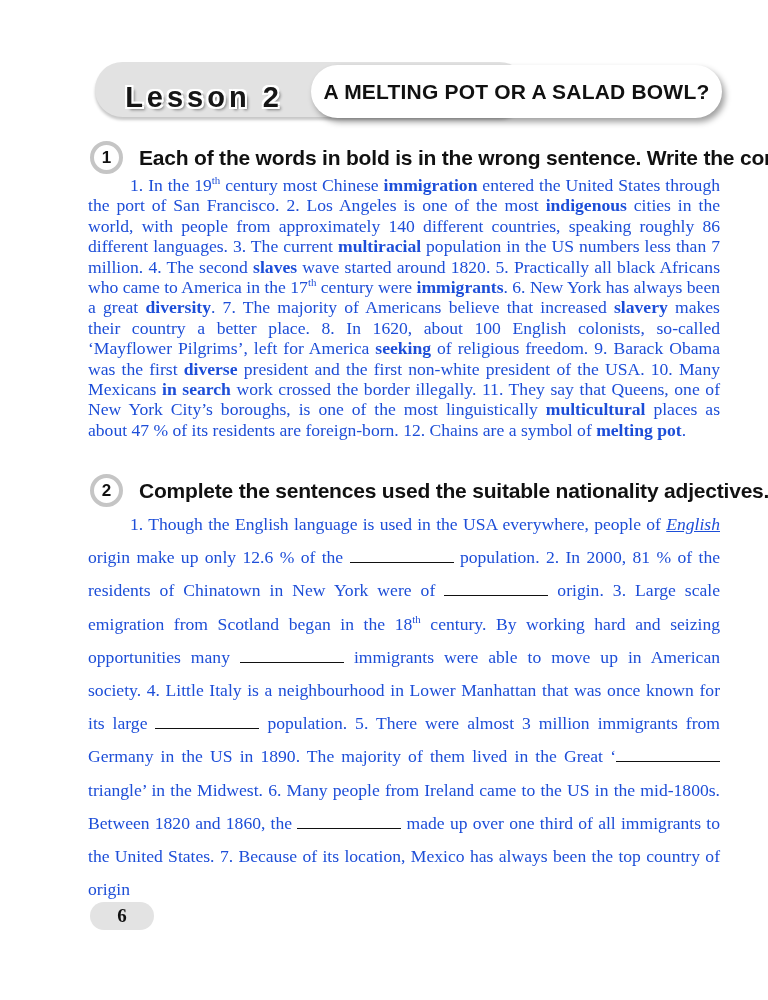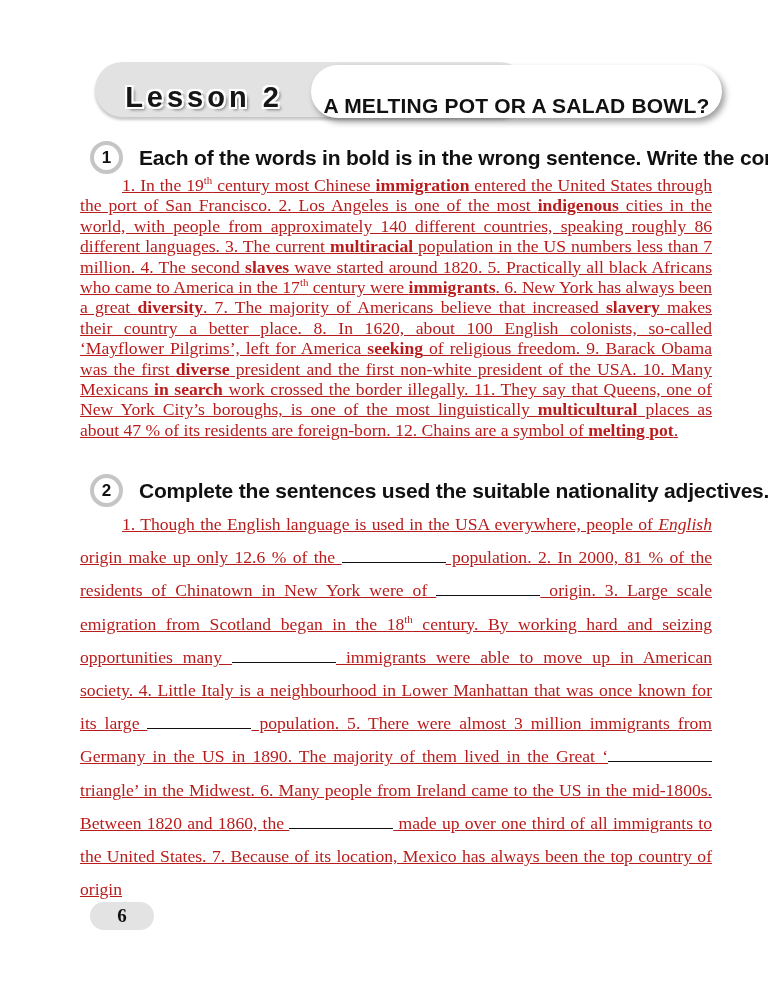--- a/index.html
+++ b/index.html
@@ -21,21 +21,21 @@
     font-family:"Liberation Sans", sans-serif; font-weight:bold;
     font-size:29px; letter-spacing:4px; color:#161616;
     text-shadow:-2px -2px 0 #fff, 2px -2px 0 #fff, -2px 2px 0 #fff, 2px 2px 0 #fff,
                 3px 3px 3px rgba(0,0,0,0.45);
     text-align:center;
   }
   .white-pill {
     position:absolute; left:216px; top:3px; width:411px; height:53px;
     background:#ffffff; border-radius:27px;
     box-shadow:3px 4px 6px rgba(0,0,0,0.38);
-    display:flex; align-items:flex-end; justify-content:center;
+    display:flex; align-items:center; justify-content:center;
     font-family:"Liberation Sans", sans-serif; font-weight:bold;
     font-size:21px; letter-spacing:0.2px; color:#111;
     white-space:nowrap;
   }
 
   
   .ex-head { position:absolute; left:90px; width:640px; display:flex; align-items:center; }
   .num-circle {
     flex:0 0 auto; width:25px; height:25px; border:4px solid #c5c5c5; border-radius:50%;
     background:#fff; display:flex; align-items:center; justify-content:center;
@@ -43,22 +43,22 @@
   }
   .instruction {
     margin-left:16px; font-family:"Liberation Sans", sans-serif; font-weight:bold;
     font-size:21px; letter-spacing:-0.2px; color:#111; white-space:nowrap;
   }
   #ex1-head { top:141px; }
   #ex2-head { top:474px; }
 
   
   .para {
-    position:absolute; left:80px; width:632px; text-align:justify;
-    text-indent:42px; color:#b91c1c;text-decoration:underline;
+    position:absolute; left:88px; width:632px; text-align:justify;
+    text-indent:42px; color:#1d4ed8;
   }
   #p1 { top:175px; font-size:17.6px; line-height:20.4px; }
   #p2 { top:508px; font-size:17.6px; line-height:33.2px; }
   .para .b { font-weight:bold; }
   .para .i { font-style:italic; }
   .para .u { text-decoration:underline; }
   .para sup { font-size:0.62em; line-height:0; }
   .blank {
     display:inline-block; width:104px; height:2px;
     border-bottom:1.6px solid #111;

